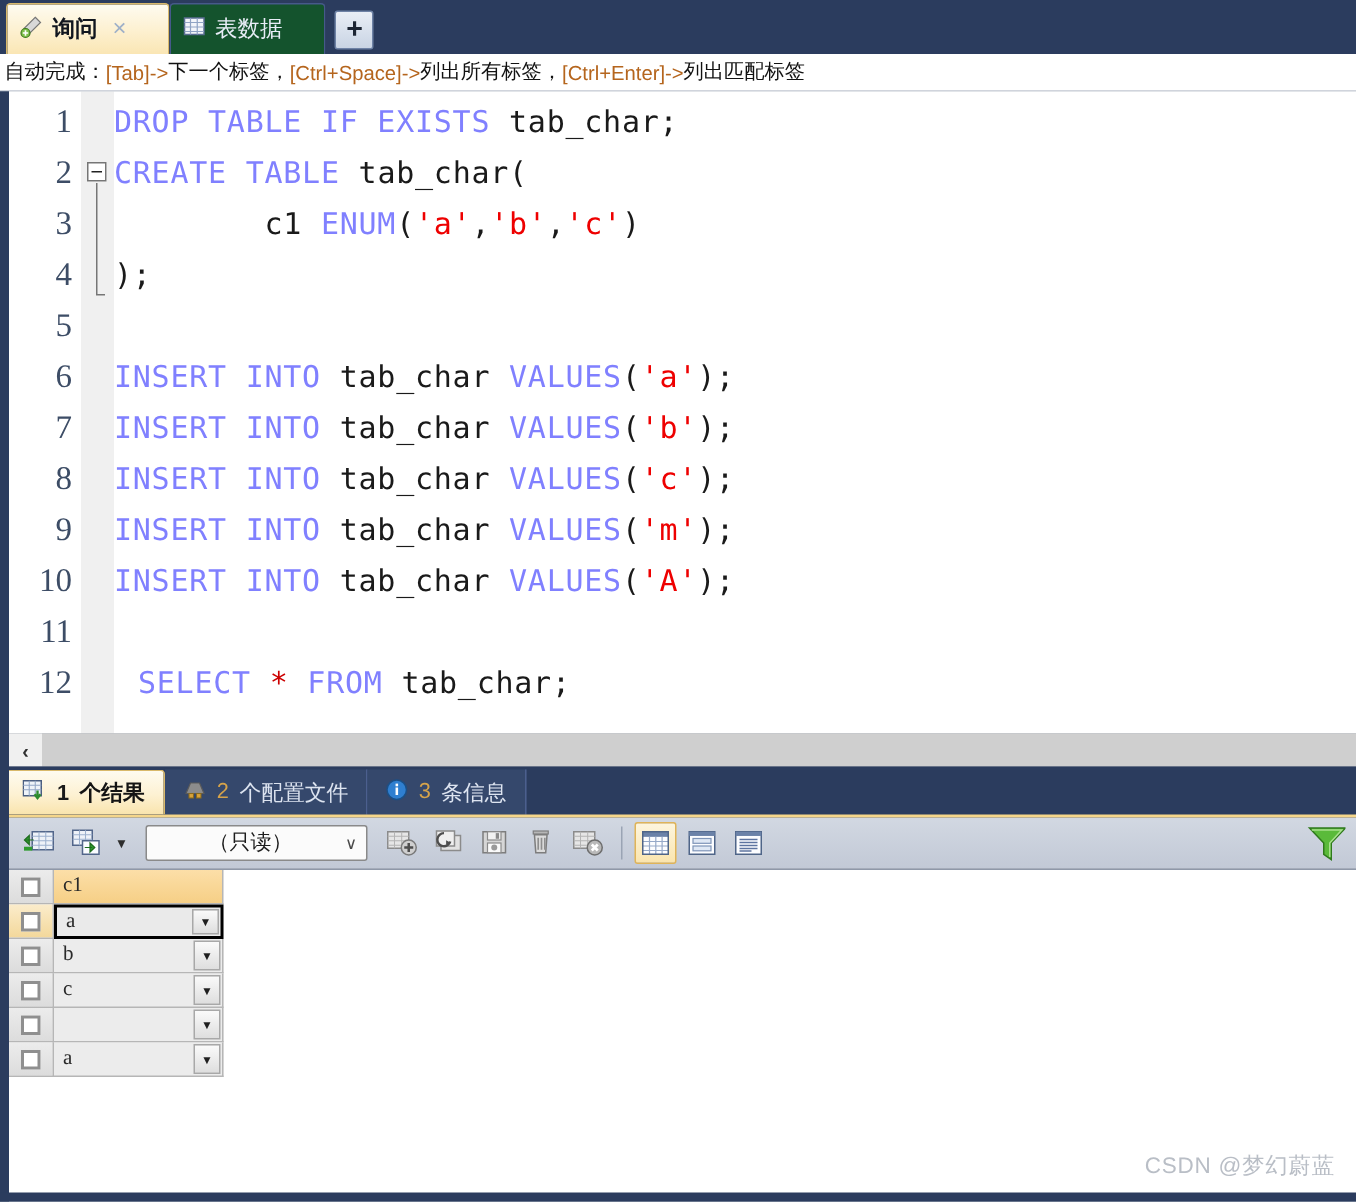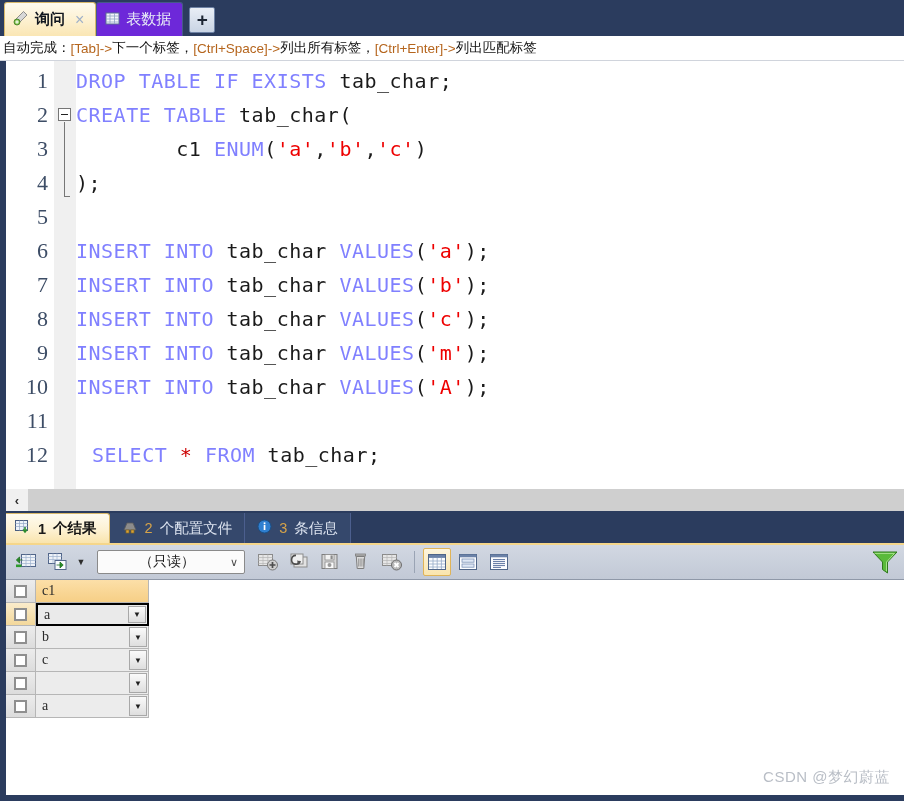--- a/index.html
+++ b/index.html
@@ -21,34 +21,34 @@
     position: absolute; left: 0; top: 0;
     width: 904px; height: 36px;
     background: #2b3c5e;
     display: flex; align-items: flex-end;
     padding-left: 4px;
   }
   .tab {
     height: 34px;
     display: flex; align-items: center;
     gap: 6px;
-    padding: 0 11px 0 8px;
+    padding: 0 28px 0 8px;
     font-size: 15px;
     position: relative;
   }
   .tab.active {
     background: linear-gradient(to bottom,#fefbf0 0%,#fdf0cf 55%,#fae6b4 100%);
     border: 1px solid #d9b96b;
     border-bottom: none;
     border-radius: 3px 3px 0 0;
     color: #11161f;
     font-weight: bold;
   }
   .tab.inactive {
-    background: #6d28d9;
+    background: #14532d;
     border: 1px solid #46598a;
     border-bottom: none;
     border-radius: 3px 3px 0 0;
     color: #e8edf7;
   }
   .tab-close {
     color: #a9b4c6;
     font-size: 16px;
     font-weight: normal;
     margin-left: 4px;

